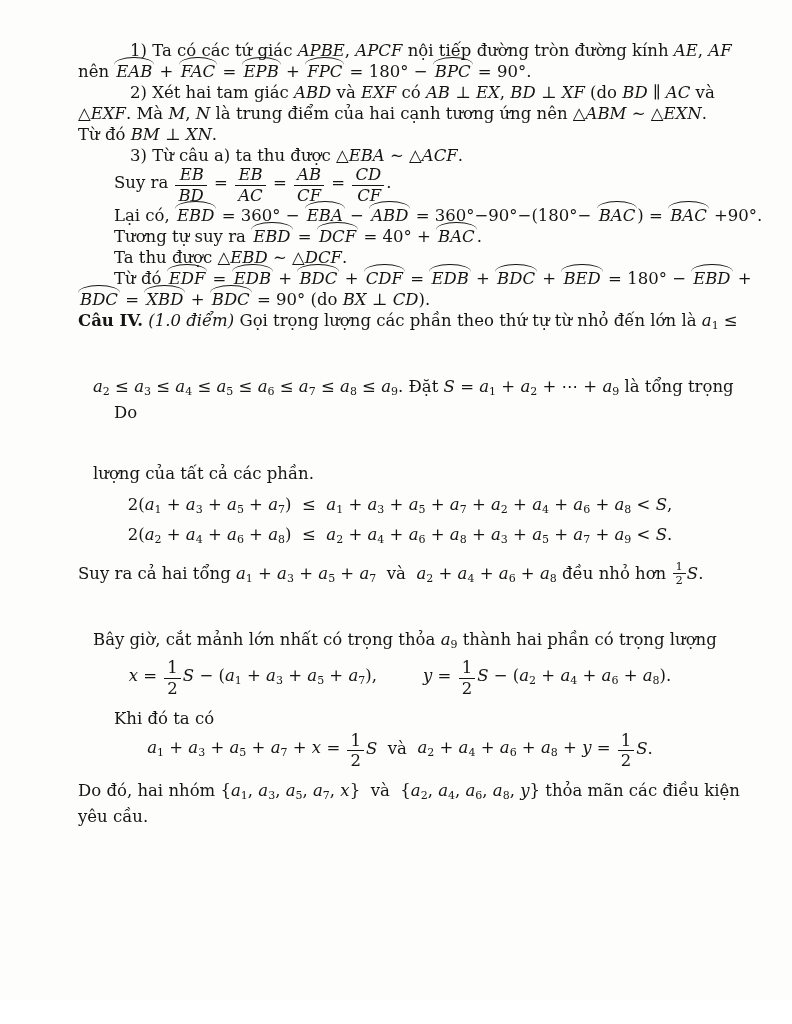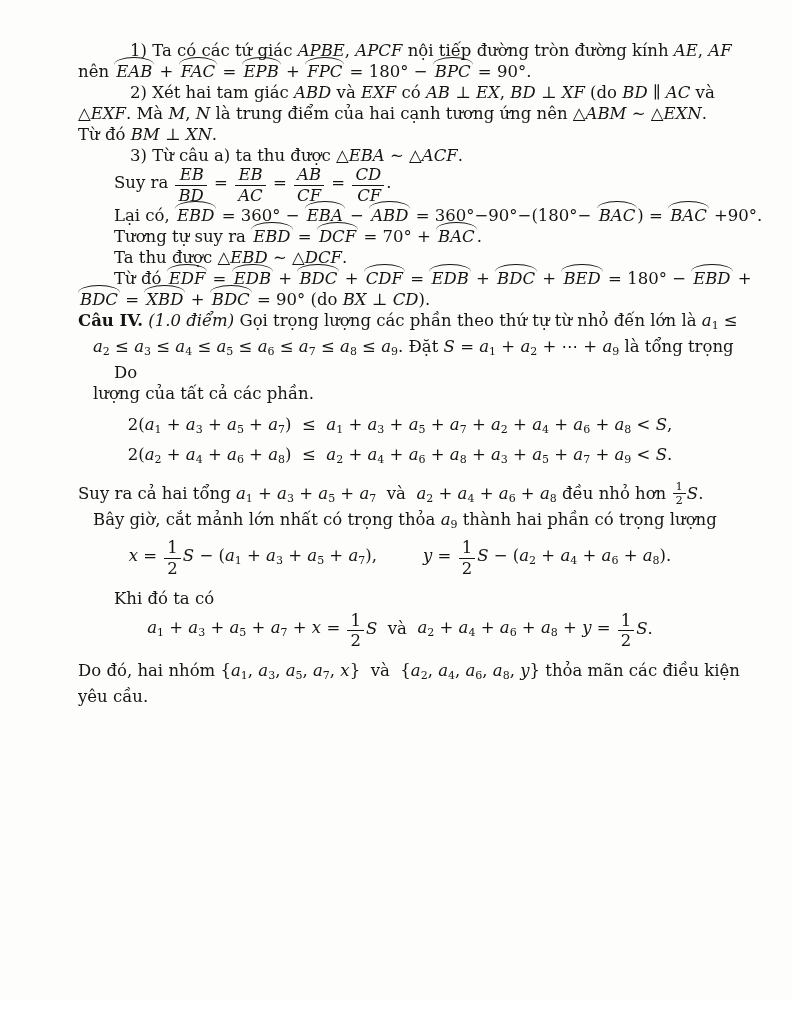--- a/index.html
+++ b/index.html
@@ -12,21 +12,21 @@
     font-family:"DejaVu Serif","Liberation Serif","DejaVu Sans",serif;
     font-size:16.5px;
     line-height:21px;
     padding:40px 70px 4px 78px;
     overflow:hidden;
   }
   .ln{white-space:nowrap;}
   .ln.i{padding-left:52px;}   
   .ln.p{padding-left:36px;}   
   .ln.c{padding-left:0;}      
-  .ln.c2{padding-left:15px;}  
+  .ln.c2{padding-left:15px;margin-top:40px;}  
   .ln.e{text-align:center;line-height:25px;padding-left:0;}
   .rm,.bf,.itx,.mt,.mo,.mi,.sub{white-space:pre;}
   .bf{font-weight:bold;}
   .itx{font-style:italic;}
   .mi{font-style:italic;}
   .mo{font-style:normal;}
   .sub{font-size:11px;vertical-align:-3px;}
   
   .hat{position:relative;display:inline-block;padding:0 2px;}
   .hat::before{
@@ -47,21 +47,21 @@
 
 <main class="page" style="background: rgb(253, 253, 252); color: rgb(21, 21, 21);">
     <div class="ln i"><span class="rm">1) Ta có các tứ giác </span><span class="mt"><span class="mi">APBE</span></span><span class="rm">, </span><span class="mt"><span class="mi">APCF</span></span><span class="rm"> nội tiếp đường tròn đường kính </span><span class="mt"><span class="mi">AE</span></span><span class="rm">, </span><span class="mt"><span class="mi">AF</span></span></div>
     <div class="ln c"><span class="rm">nên </span><span class="hat"><span class="mi">EAB</span></span><span class="mt"><span class="mo"> + </span></span><span class="hat"><span class="mi">FAC</span></span><span class="mt"><span class="mo"> = </span></span><span class="hat"><span class="mi">EPB</span></span><span class="mt"><span class="mo"> + </span></span><span class="hat"><span class="mi">FPC</span></span><span class="mt"><span class="mo"> = 180° − </span></span><span class="hat"><span class="mi">BPC</span></span><span class="mt"><span class="mo"> = 90°.</span></span></div>
     <div class="ln i"><span class="rm">2) Xét hai tam giác </span><span class="mt"><span class="mi">ABD</span></span><span class="rm"> và </span><span class="mt"><span class="mi">EXF</span></span><span class="rm"> có </span><span class="mt"><span class="mi">AB</span><span class="mo"> ⊥ </span><span class="mi">EX</span></span><span class="rm">, </span><span class="mt"><span class="mi">BD</span><span class="mo"> ⊥ </span><span class="mi">XF</span></span><span class="rm"> (do </span><span class="mt"><span class="mi">BD</span><span class="mo"> ∥ </span><span class="mi">AC</span></span><span class="rm"> và</span></div>
     <div class="ln c"><span class="mt"><span class="mo">△</span><span class="mi">EXF</span><span class="mo">.</span></span><span class="rm"> Mà </span><span class="mt"><span class="mi">M</span><span class="mo">, </span><span class="mi">N</span></span><span class="rm"> là trung điểm của hai cạnh tương ứng nên </span><span class="mt"><span class="mo">△</span><span class="mi">ABM</span><span class="mo"> ∼ △</span><span class="mi">EXN</span><span class="mo">.</span></span></div>
     <div class="ln c"><span class="rm">Từ đó </span><span class="mt"><span class="mi">BM</span><span class="mo"> ⊥ </span><span class="mi">XN</span><span class="mo">.</span></span></div>
     <div class="ln i"><span class="rm">3) Từ câu a) ta thu được </span><span class="mt"><span class="mo">△</span><span class="mi">EBA</span><span class="mo"> ∼ △</span><span class="mi">ACF</span><span class="mo">.</span></span></div>
     <div class="ln p"><span class="rm">Suy ra </span><span class="frac"><span class="fn"><span class="mi">EB</span></span><span class="fd"><span class="mi">BD</span></span></span><span class="mt"><span class="mo"> = </span></span><span class="frac"><span class="fn"><span class="mi">EB</span></span><span class="fd"><span class="mi">AC</span></span></span><span class="mt"><span class="mo"> = </span></span><span class="frac"><span class="fn"><span class="mi">AB</span></span><span class="fd"><span class="mi">CF</span></span></span><span class="mt"><span class="mo"> = </span></span><span class="frac"><span class="fn"><span class="mi">CD</span></span><span class="fd"><span class="mi">CF</span></span></span><span class="rm">.</span></div>
     <div class="ln p"><span class="rm">Lại có, </span><span class="hat"><span class="mi">EBD</span></span><span class="mt"><span class="mo"> = 360° − </span></span><span class="hat"><span class="mi">EBA</span></span><span class="mt"><span class="mo"> − </span></span><span class="hat"><span class="mi">ABD</span></span><span class="mt"><span class="mo"> = 360°−90°−(180°− </span></span><span class="hat"><span class="mi">BAC</span></span><span class="mt"><span class="mo">) = </span></span><span class="hat"><span class="mi">BAC</span></span><span class="mt"><span class="mo"> +90°.</span></span></div>
-    <div class="ln p"><span class="rm">Tương tự suy ra </span><span class="hat"><span class="mi">EBD</span></span><span class="mt"><span class="mo"> = </span></span><span class="hat"><span class="mi">DCF</span></span><span class="mt"><span class="mo"> = 70° + </span></span><span class="hat"><span class="mi">BAC</span></span><span class="mt"><span class="mo">.</span></span></div>
+    <div class="ln p"><span class="rm">Tương tự suy ra </span><span class="hat"><span class="mi">EBD</span></span><span class="mt"><span class="mo"> = </span></span><span class="hat"><span class="mi">DCF</span></span><span class="mt"><span class="mo"> = 40° + </span></span><span class="hat"><span class="mi">BAC</span></span><span class="mt"><span class="mo">.</span></span></div>
     <div class="ln p"><span class="rm">Ta thu được </span><span class="mt"><span class="mo">△</span><span class="mi">EBD</span><span class="mo"> ∼ △</span><span class="mi">DCF</span><span class="mo">.</span></span></div>
     <div class="ln p"><span class="rm">Từ đó </span><span class="hat"><span class="mi">EDF</span></span><span class="mt"><span class="mo"> = </span></span><span class="hat"><span class="mi">EDB</span></span><span class="mt"><span class="mo"> + </span></span><span class="hat"><span class="mi">BDC</span></span><span class="mt"><span class="mo"> + </span></span><span class="hat"><span class="mi">CDF</span></span><span class="mt"><span class="mo"> = </span></span><span class="hat"><span class="mi">EDB</span></span><span class="mt"><span class="mo"> + </span></span><span class="hat"><span class="mi">BDC</span></span><span class="mt"><span class="mo"> + </span></span><span class="hat"><span class="mi">BED</span></span><span class="mt"><span class="mo"> = 180° − </span></span><span class="hat"><span class="mi">EBD</span></span><span class="mt"><span class="mo"> +</span></span></div>
     <div class="ln c"><span class="hat"><span class="mi">BDC</span></span><span class="mt"><span class="mo"> = </span></span><span class="hat"><span class="mi">XBD</span></span><span class="mt"><span class="mo"> + </span></span><span class="hat"><span class="mi">BDC</span></span><span class="mt"><span class="mo"> = 90° </span></span><span class="rm">(do </span><span class="mt"><span class="mi">BX</span><span class="mo"> ⊥ </span><span class="mi">CD</span></span><span class="rm">).</span></div>
     <div class="ln c"><span class="bf">Câu IV.</span><span class="rm"> </span><span class="itx">(1.0 điểm)</span><span class="rm"> Gọi trọng lượng các phần theo thứ tự từ nhỏ đến lớn là </span><span class="mt"><span class="mi">a</span><span class="sub">1</span><span class="mo"> ≤</span></span></div>
     <div class="ln c2"><span class="mt"><span class="mi">a</span><span class="sub">2</span><span class="mo"> ≤ </span><span class="mi">a</span><span class="sub">3</span><span class="mo"> ≤ </span><span class="mi">a</span><span class="sub">4</span><span class="mo"> ≤ </span><span class="mi">a</span><span class="sub">5</span><span class="mo"> ≤ </span><span class="mi">a</span><span class="sub">6</span><span class="mo"> ≤ </span><span class="mi">a</span><span class="sub">7</span><span class="mo"> ≤ </span><span class="mi">a</span><span class="sub">8</span><span class="mo"> ≤ </span><span class="mi">a</span><span class="sub">9</span><span class="mo">.</span></span><span class="rm"> Đặt </span><span class="mt"><span class="mi">S</span><span class="mo"> = </span><span class="mi">a</span><span class="sub">1</span><span class="mo"> + </span><span class="mi">a</span><span class="sub">2</span><span class="mo"> + ⋯ + </span><span class="mi">a</span><span class="sub">9</span></span><span class="rm"> là tổng trọng</span></div>
     <div class="ln p"><span class="rm">Do</span></div>
     <div class="ln c2"><span class="rm">lượng của tất cả các phần.</span></div>
     <div class="spacer" style="height: 8px;"></div>
     <div class="ln e"><span class="mt"><span class="mo">2(</span><span class="mi">a</span><span class="sub">1</span><span class="mo"> + </span><span class="mi">a</span><span class="sub">3</span><span class="mo"> + </span><span class="mi">a</span><span class="sub">5</span><span class="mo"> + </span><span class="mi">a</span><span class="sub">7</span><span class="mo">)  ≤  </span><span class="mi">a</span><span class="sub">1</span><span class="mo"> + </span><span class="mi">a</span><span class="sub">3</span><span class="mo"> + </span><span class="mi">a</span><span class="sub">5</span><span class="mo"> + </span><span class="mi">a</span><span class="sub">7</span><span class="mo"> + </span><span class="mi">a</span><span class="sub">2</span><span class="mo"> + </span><span class="mi">a</span><span class="sub">4</span><span class="mo"> + </span><span class="mi">a</span><span class="sub">6</span><span class="mo"> + </span><span class="mi">a</span><span class="sub">8</span><span class="mo"> &lt; </span><span class="mi">S</span><span class="mo">,</span></span></div>
     <div class="ln e"><span class="mt"><span class="mo">2(</span><span class="mi">a</span><span class="sub">2</span><span class="mo"> + </span><span class="mi">a</span><span class="sub">4</span><span class="mo"> + </span><span class="mi">a</span><span class="sub">6</span><span class="mo"> + </span><span class="mi">a</span><span class="sub">8</span><span class="mo">)  ≤  </span><span class="mi">a</span><span class="sub">2</span><span class="mo"> + </span><span class="mi">a</span><span class="sub">4</span><span class="mo"> + </span><span class="mi">a</span><span class="sub">6</span><span class="mo"> + </span><span class="mi">a</span><span class="sub">8</span><span class="mo"> + </span><span class="mi">a</span><span class="sub">3</span><span class="mo"> + </span><span class="mi">a</span><span class="sub">5</span><span class="mo"> + </span><span class="mi">a</span><span class="sub">7</span><span class="mo"> + </span><span class="mi">a</span><span class="sub">9</span><span class="mo"> &lt; </span><span class="mi">S</span><span class="mo">.</span></span></div>

